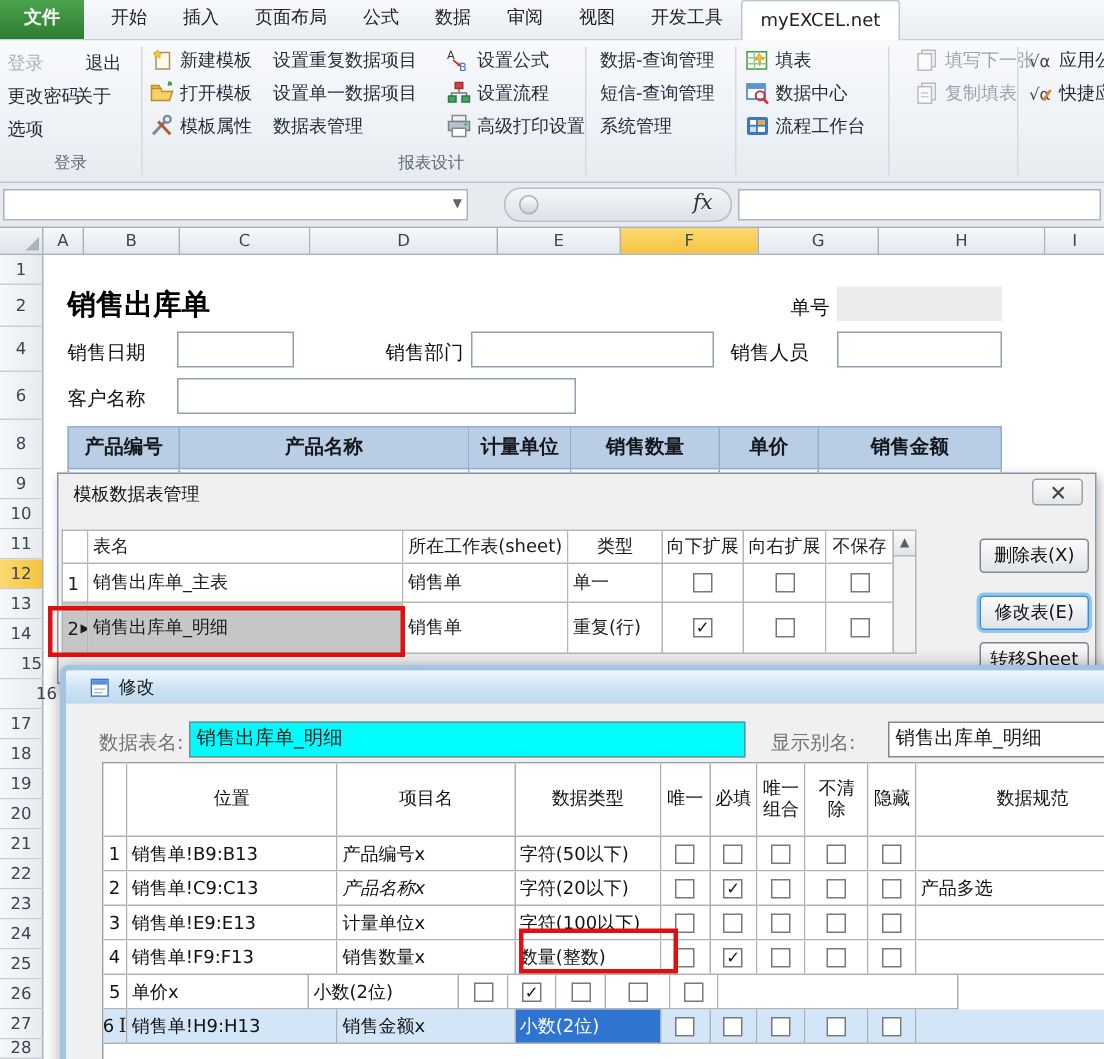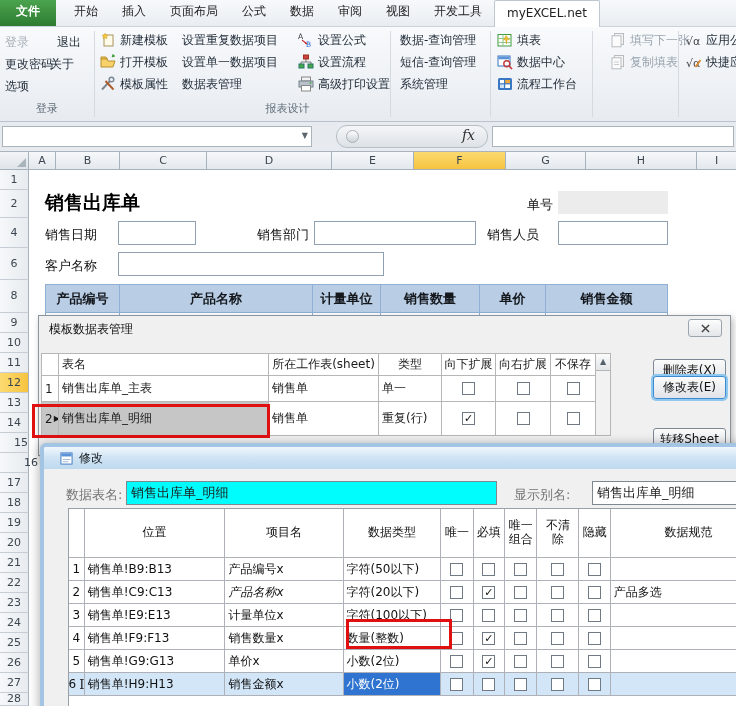--- a/index.html
+++ b/index.html
@@ -444,21 +444,21 @@
           </div>
           <div class="d1c ck" style="width: 45px; height: 34px;">
             <span class="cb"></span>
           </div>
         </div>
       </div>
     <div class="d1scroll">
       <div class="d1up">▲</div>
     </div>
     <div class="d1btn" style="top:43px">删除表(X)</div>
-    <div class="d1btn focus" style="top:60px">修改表(E)</div>
+    <div class="d1btn focus" style="top:81px">修改表(E)</div>
     <div class="d1btn" style="top:112px">转移Sheet</div>
   </div>
 
   <div class="redbox" id="redbox1" style="border-color: rgb(224, 16, 16);"></div>
 
   <div class="dlg2">
     <div class="d2title">
       <span style="display:flex">
         <svg viewBox="0 0 14 14" width="13" height="13">
             <rect x="1" y="1" width="12" height="12" fill="#fff" stroke="#3a77c2"></rect>
@@ -570,21 +570,20 @@
               <div class="d2c ct" style="width: 43px; height: 23px;">
                 <span class="cb"></span>
               </div>
               <div class="d2c ct" style="width: 32px; height: 23px;">
                 <span class="cb"></span>
               </div>
               <div class="d2c " style="width: 160px; height: 23px;"></div>
             </div>
             <div class="d2r">
               <div class="d2c ct" style="width: 16px; height: 23px;">5</div>
-              <div class="d2c " style="width: 144px; height: 23px;">销售单!G9:G13</div>
               <div class="d2c " style="width: 121px; height: 23px;">单价x</div>
               <div class="d2c " style="width: 100px; height: 23px;">小数(2位)</div>
               <div class="d2c ct" style="width: 33px; height: 23px;">
                 <span class="cb"></span>
               </div>
               <div class="d2c ct" style="width: 32px; height: 23px;">
                 <span class="cb">✓</span>
               </div>
               <div class="d2c ct" style="width: 33px; height: 23px;">
                 <span class="cb"></span>

